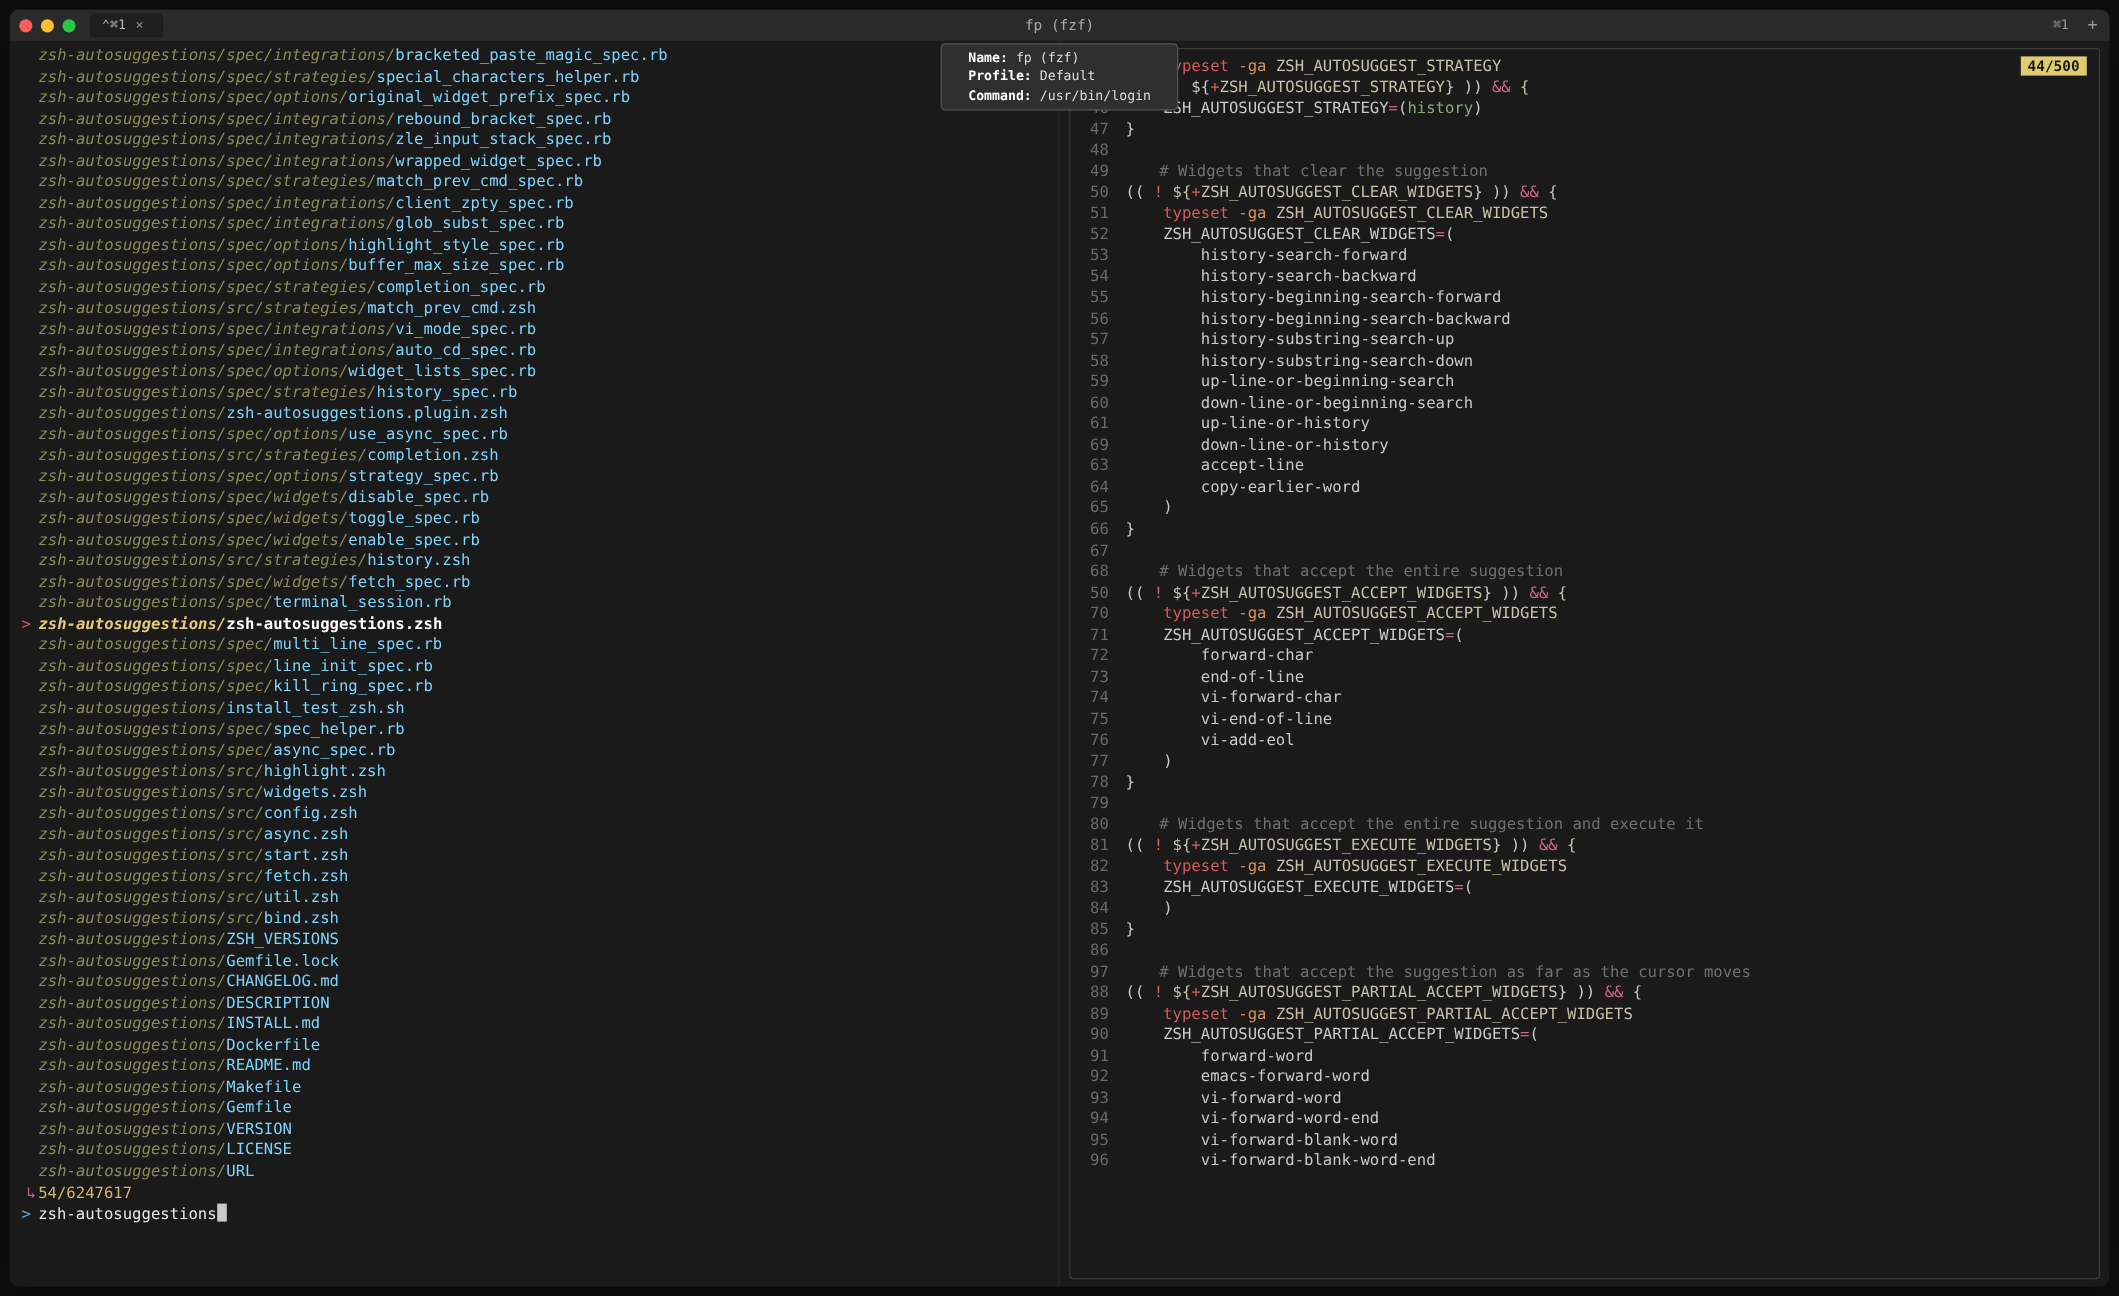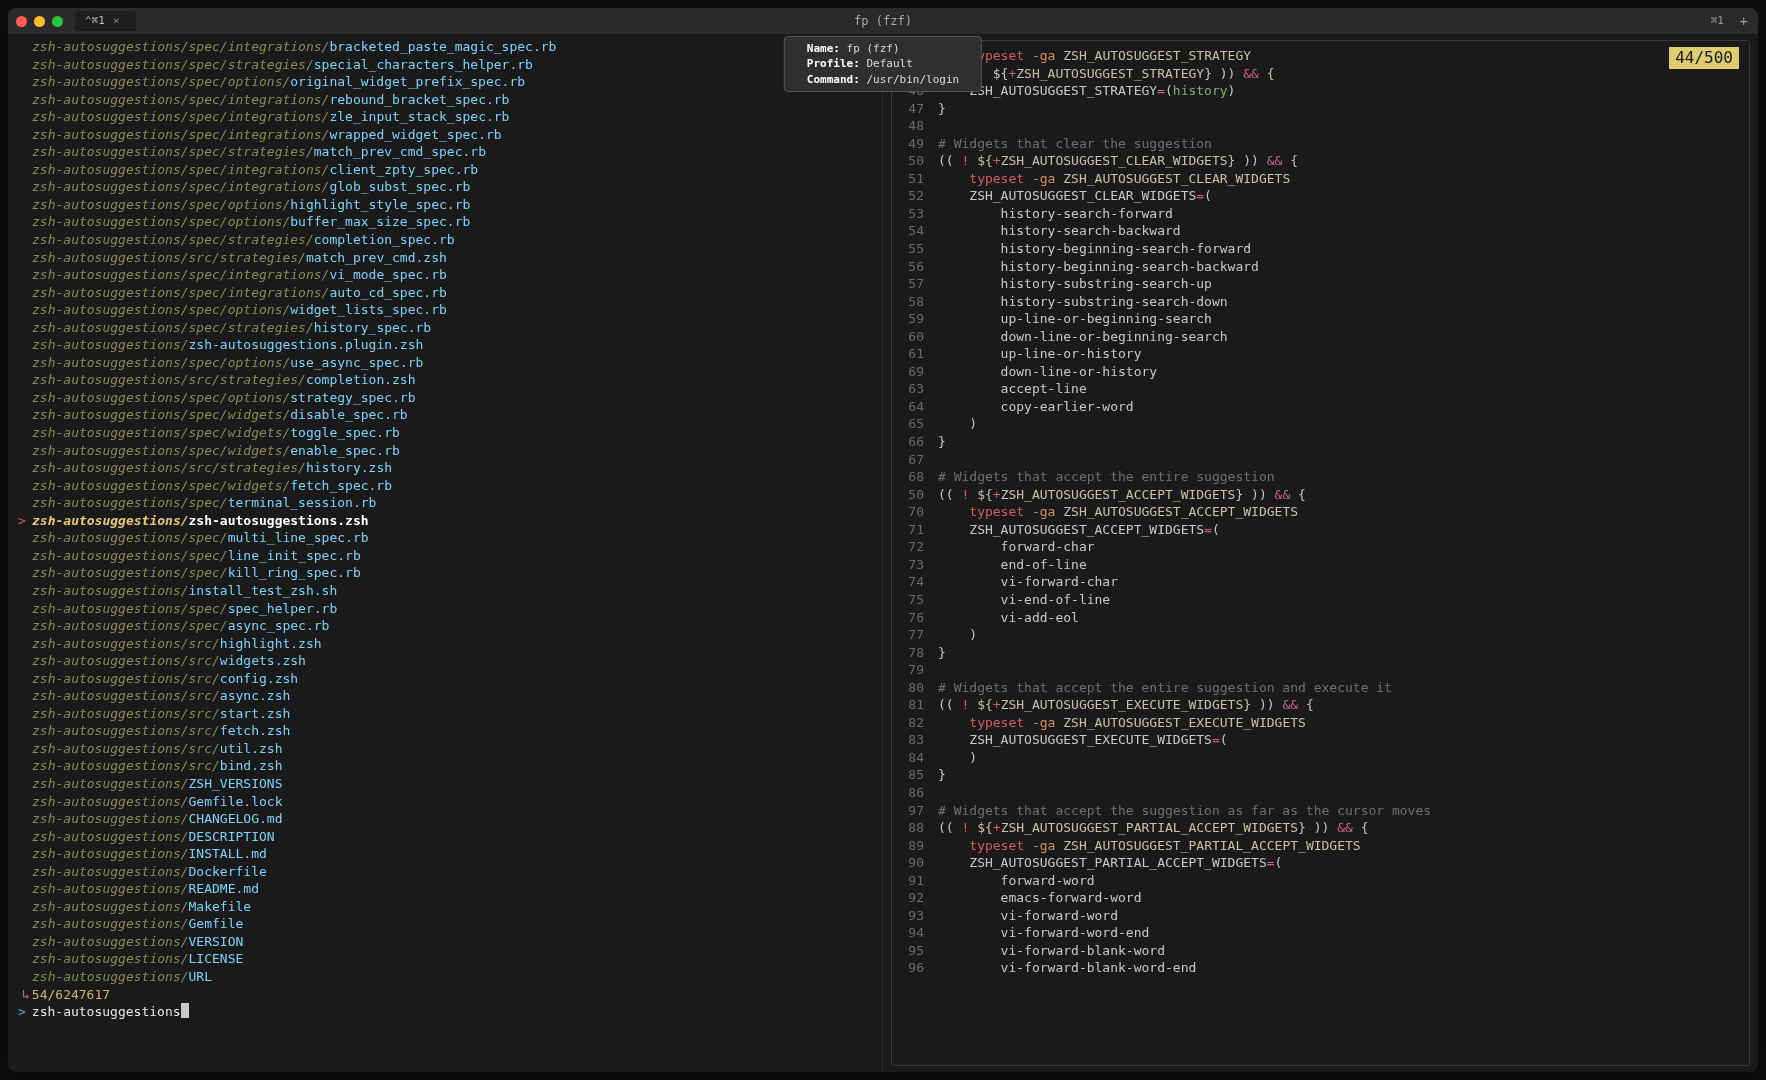--- a/index.html
+++ b/index.html
@@ -77,26 +77,26 @@
   .preview{
     position:absolute;top:6px;left:8px;right:8px;bottom:6px;
     border:1px solid var(--border);
     border-radius:3px;
     padding:6px 10px 6px 6px;
     overflow:hidden;
   }
   .badge{
     position:absolute;top:6px;right:10px;
     background:var(--ln-badge-bg);color:var(--ln-badge-fg);
-    padding:0 6px;font-size:16px;font-weight:normal;
+    padding:0 6px;font-size:12px;font-weight:bold;
   }
   .code-line{white-space:pre;display:flex;}
   .code-line .ln{width:40px;text-align:right;color:var(--gutter);padding-right:14px;flex-shrink:0;}
   .code-line .txt{flex:1;}
-  .tok-comment{color:var(--comment);}
+  .tok-comment{color:var(--comment);margin-left:28px;}
   .tok-kw{color:var(--red);}
   .tok-fn{color:var(--green);}
   .tok-op{color:var(--pink);}
   .tok-var{color:#c8c0a8;}
   .tok-str{color:var(--orange);}
   .tok-plus{color:var(--red);}
   .tooltip{
     position:absolute;
     top:28px;left:50%;transform:translateX(-50%);
     background:var(--tooltip-bg);

